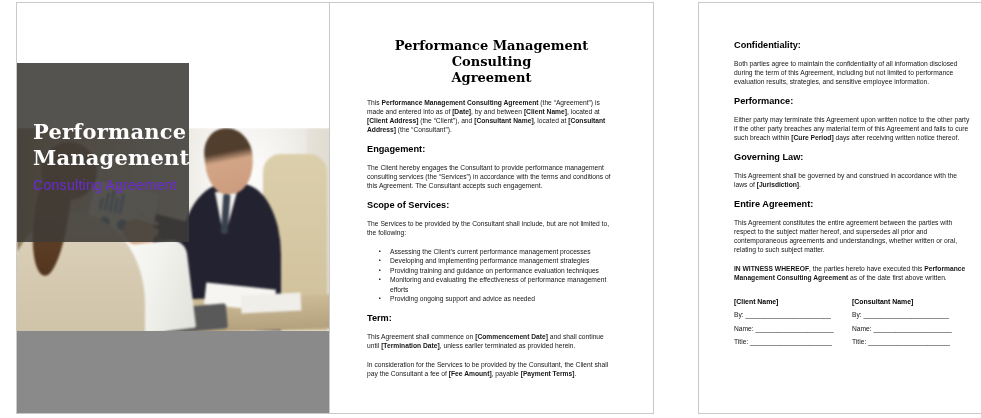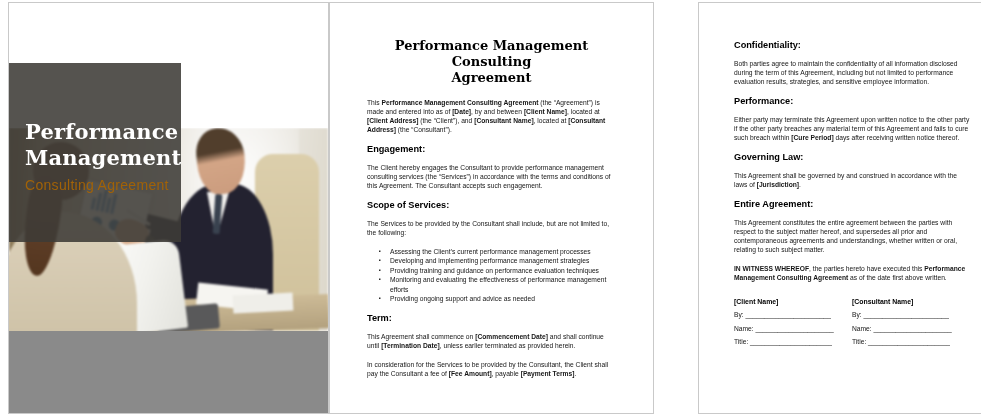--- a/index.html
+++ b/index.html
@@ -5,21 +5,21 @@
   * { margin:0; padding:0; box-sizing:border-box; }
   html,body { background:#ffffff; }
   .stage {
     position:relative; width:981px; height:418px; background:#ffffff;
     font-family:"Liberation Sans", sans-serif; color:#111; overflow:hidden;
   }
   .card {
     position:absolute; top:2px; height:412px; background:#ffffff;
     border:1px solid #c9c9c9;
   }
-  .card-cover { left:8px;   width:321px; }
+  .card-cover { left:16px;   width:321px; }
   .card-p1    { left:329px; width:325px; }
   .card-p2    { left:698px; width:309px; }
 
   
   .photo { position:absolute; left:0; top:125px; width:319px; height:203px; overflow:hidden; }
   .ph-scene { position:absolute; inset:0; filter:blur(1.1px); }
   .ph { position:absolute; }
   .ph-bg { inset:0; background:linear-gradient(95deg,#97805d 0%,#b3a184 9%,#cfc3ab 22%,#e6e1d6 42%,#f0eeea 62%,#e7e4dc 84%,#dcd7ca 100%); }
   .ph-window { left:150px; top:0; width:140px; height:160px;
     background:radial-gradient(ellipse at 60% 30%, rgba(255,255,255,.85), rgba(255,255,255,0) 72%); }
@@ -70,21 +70,21 @@
   .ph-whead { left:24px; top:14px; width:56px; height:58px; background:#6a4832; border-radius:50%; }
   .ph-ptail { left:16px; top:46px; width:34px; height:102px;
     background:linear-gradient(180deg,#6a4832,#54361f);
     border-radius:40% 60% 45% 55% / 30% 30% 60% 60%; transform:rotate(8deg); }
 
   .cover-band { position:absolute; left:0; bottom:0; width:319px; height:82px; background:#8a8a8a; }
   .cover-overlay { position:absolute; left:0; top:60px; width:172px; height:179px;
     background:rgba(62,59,55,0.88); padding:56px 0 0 16px; }
   .cov-t { font-family:"DejaVu Serif", serif; font-weight:bold; color:#ffffff;
     font-size:21px; line-height:26px; letter-spacing:0.2px; }
-  .cov-s { font-family:"Liberation Sans", sans-serif; color:#a16207;
+  .cov-s { font-family:"Liberation Sans", sans-serif; color:#6d28d9;
     font-size:14px; line-height:18px; margin-top:5px; letter-spacing:0.3px; }
 
   
   .page-inner { position:absolute; inset:0; color:#0d0d0d; }
   .card-p1 .page-inner { padding:35px 37px 0 37px; }
   .card-p2 .page-inner { padding:37px 36px 0 35px; }
   .doc-title { font-family:"DejaVu Serif", serif; font-weight:bold; font-size:13px;
     line-height:16px; text-align:center; margin-bottom:12px; color:#000; }
   .doc-title span { display:block; }
   .sec { font-family:"Liberation Sans", sans-serif; font-weight:bold; font-size:9.2px;

